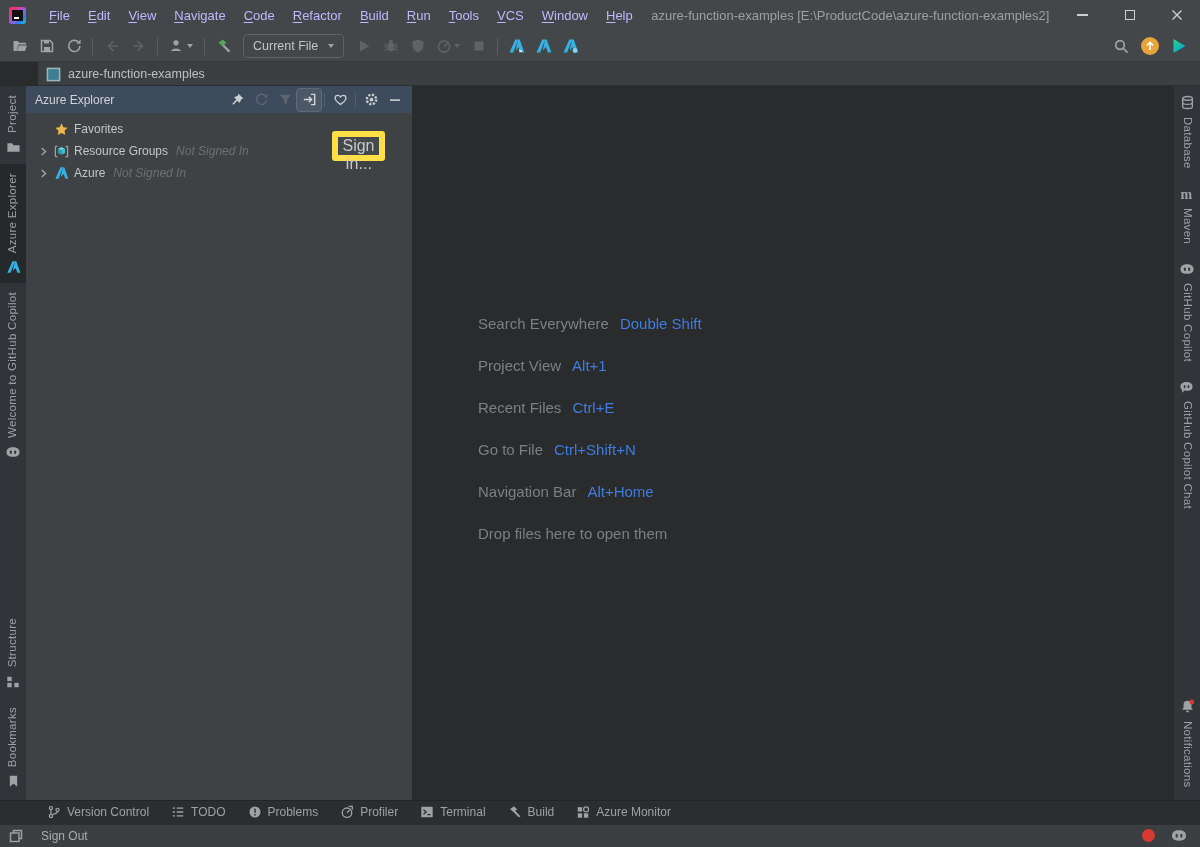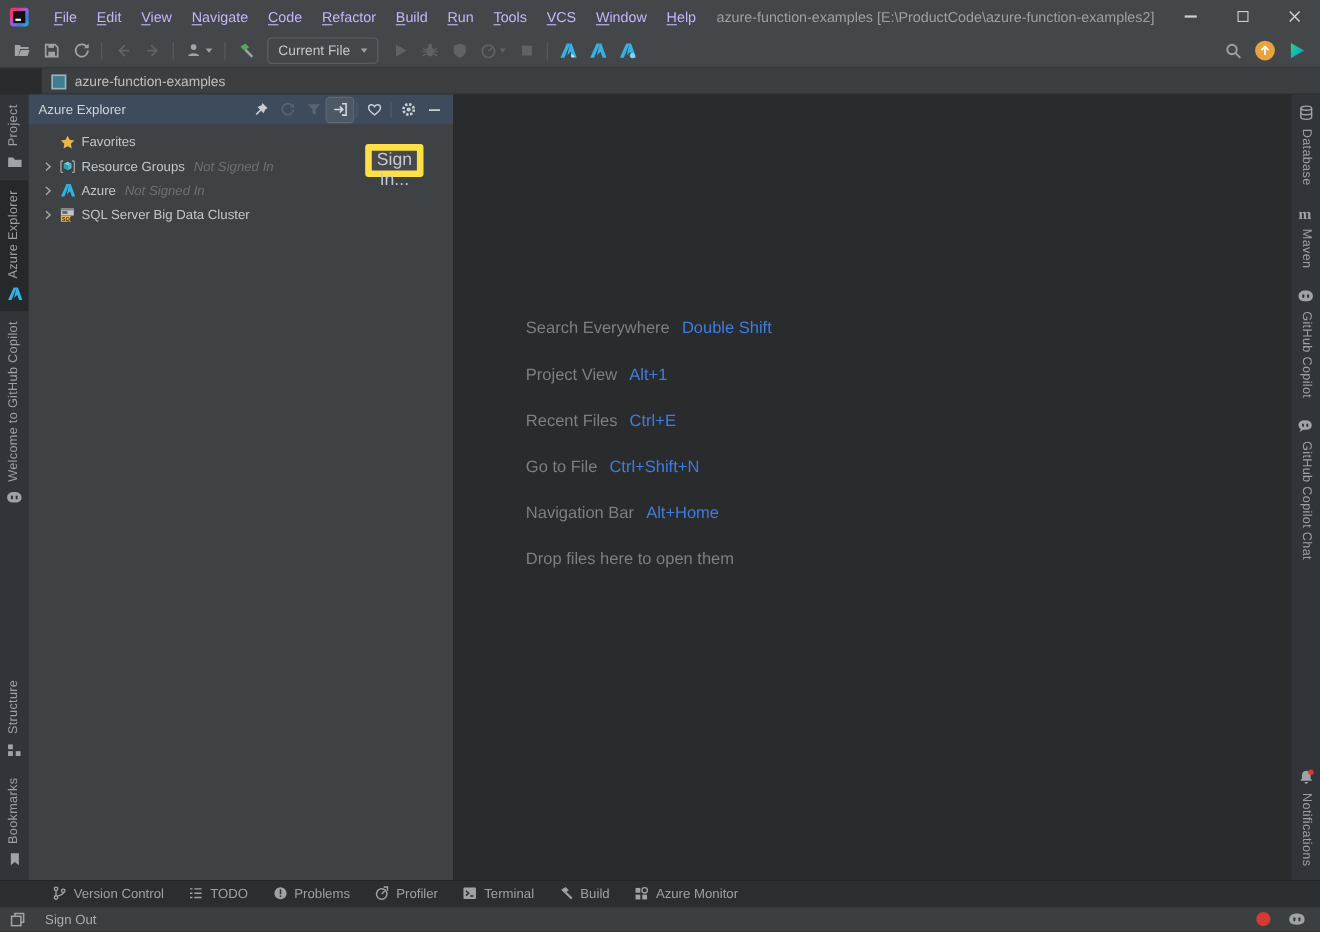--- a/index.html
+++ b/index.html
@@ -58,21 +58,21 @@
   .chev-col { width:16px; margin-left:9px; display:flex; align-items:center; justify-content:center; flex:0 0 auto; }
   .icon-col { width:20px; display:flex; align-items:center; justify-content:center; flex:0 0 auto; }
   .tree-label { margin-left:3px; white-space:nowrap; }
   .tree-status { margin-left:8px; font-style:italic; color:#6C7073; }
   .signin-btn { position:absolute; top:45px; right:27px; width:53px; height:30px; background:#46494C;
     border:6px solid #fde047; border-radius:3px; color:#C6C8CA; font-size:16px; font-family:inherit; }
 
   
   .editor { flex:1; background:#2A2B2C; position:relative; }
   .shortcuts { position:absolute; left:66px; top:204px; }
-  .sc-row { height:42px; display:flex; align-items:flex-start; font-size:15px; }
+  .sc-row { height:42px; display:flex; align-items:flex-end; font-size:15px; }
   .sc-label { color:#7D7F82; }
   .sc-keys { color:#3E7DE0; margin-left:11px; }
 
   
   .bottombar { height:24px; background:#2B2E31; display:flex; align-items:center; padding-left:36px; box-shadow:inset 0 1px 0 #222527; }
   .bb-item { display:flex; align-items:center; gap:6px; font-size:12px; color:#9EA1A3; padding:0 11px; height:38px; }
   .statusbar { height:23px; background:#3B3F42; display:flex; align-items:center; padding:0 12px 0 8px; box-shadow:inset 0 1px 0 #2C2F31; }
   .sb-left { display:flex; align-items:center; gap:17px; font-size:12px; color:#A9ACAE; }
   .sb-right { margin-left:auto; display:flex; align-items:center; gap:15px; }
   .red-dot { width:13px; height:13px; border-radius:50%; background:#D63A33; }
@@ -368,37 +368,20 @@
         </span>
         <span class="icon-col">
           <svg width="15" height="14" viewBox="0 0 16 16">
               <path d="M6.8 1.5h3L4.6 14.5H1z" fill="#35B1E4"></path>
               <path d="M9.6 1.5h1.6L15.8 14.5h-3.4L10.5 9l-3.3 3.4z" fill="#35B1E4"></path>
             </svg>
         </span>
         <span class="tree-label">Azure</span>
         <span class="tree-status">Not Signed In</span>
       </div>
-      <div class="tree-row">
-        <span class="chev-col">
-          <svg width="11" height="11" viewBox="0 0 16 16">
-              <path d="M5.5 3l5.5 5-5.5 5" fill="none" stroke="#A9ACAE" stroke-width="1.8"></path>
-            </svg>
-        </span>
-        <span class="icon-col">
-          <svg width="16" height="15" viewBox="0 0 16 16">
-              <rect x="2" y="1.5" width="12.5" height="7" fill="#C3C6C8"></rect>
-              <rect x="2" y="1.5" width="12.5" height="2" fill="#7E8285"></rect>
-              <rect x="3.3" y="4.2" width="5" height="2.6" fill="#5F6366"></rect>
-              <rect x="2" y="8.8" width="9.5" height="5.7" fill="#E8B64C"></rect>
-              <text x="2.8" y="13.4" font-size="5.4" font-family="Liberation Sans, sans-serif" font-weight="bold" fill="#3A2F10">SQL</text>
-            </svg>
-        </span>
-        <span class="tree-label">SQL Server Big Data Cluster</span>
-      </div>
     </div>
 
     <button class="signin-btn">Sign In...</button>
   </div>
 
   <div class="editor">
     <div class="shortcuts">
       <div class="sc-row">
         <span class="sc-label">Search Everywhere</span>
         <span class="sc-keys">Double Shift</span>

